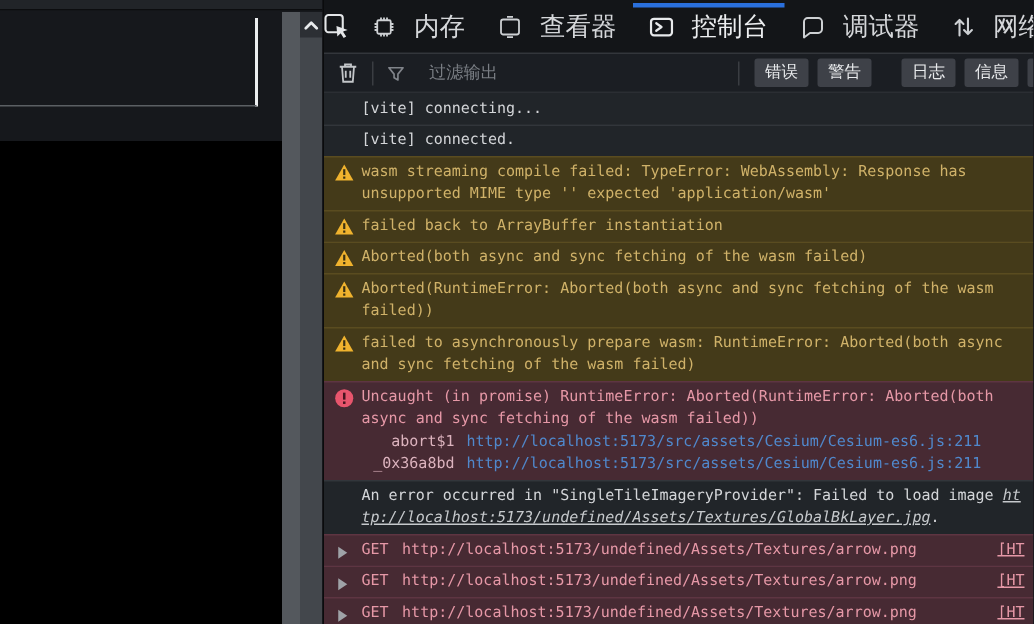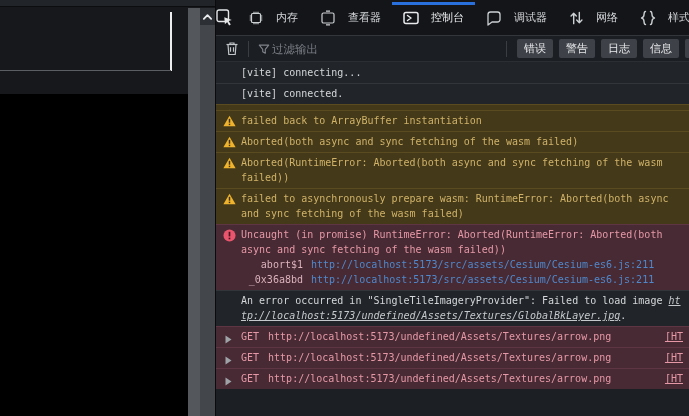--- a/index.html
+++ b/index.html
@@ -26,36 +26,36 @@
                  display:flex;align-items:center;justify-content:center}
 
   
   .devtools{position:absolute;left:215px;top:0;width:474px;height:416px;background:#1c1f24;
             border-left:1px solid #0a0b0c}
 
   .tabbar{display:flex;align-items:stretch;height:36px;background:#131518;border-bottom:1px solid #33363b;overflow:hidden}
   .pick-btn{width:35px;display:flex;align-items:center;justify-content:center;background:transparent;border:none;padding:0}
   .tool-sep{width:1px;background:#3a3d42;margin:8px 2px}
   .tab{position:relative;display:flex;align-items:center;gap:12px;padding:0 11px;color:#d5d7da;
-       font-size:11px;white-space:nowrap}
+       font-size:17px;white-space:nowrap}
   .tab.active{color:#eceef0}
   .tab.active::before{content:"";position:absolute;left:0;right:0;top:2px;height:3px;background:var(--accent)}
   .icon{display:inline-flex;align-items:center;justify-content:center}
 
   .filterbar{display:flex;align-items:center;height:26px;background:#1b1e23;border-bottom:1px solid #2b2e33;
              padding:0;overflow:hidden}
   .trash-btn{width:32px;display:flex;align-items:center;justify-content:center;background:transparent;border:none;padding:0}
   .fsep{width:1px;height:16px;background:#3a3d42}
-  .filter-wrap{display:flex;align-items:center;gap:0;flex:1;padding-left:9px;min-width:0}
+  .filter-wrap{display:flex;align-items:center;gap:14px;flex:1;padding-left:9px;min-width:0}
   .filter-input{flex:0 1 150px;background:transparent;border:none;outline:none;color:#d5d7da;font-size:11.5px;min-width:0}
   .filter-input::placeholder{color:#7a7e84}
   .fbtns{display:flex;align-items:flex-end;gap:6px;padding-left:10px}
   .fbtn{background:#3e4148;color:#e8eaec;font-size:11px;line-height:1;padding:4px 7px;border-radius:2px;
         border:none;white-space:nowrap}
-  .fbtn.gap{margin-left:0}
+  .fbtn.gap{margin-left:14px}
   .fbtn.stub{width:12px;height:19px;padding:0;margin-right:-8px}
 
   
   .console{height:354px;overflow:hidden;font-family:"DejaVu Sans Mono",monospace;font-size:10px;line-height:15px}
   .row{position:relative;padding:2px 6px 3px 25px;border-top:1px solid transparent;overflow:hidden}
   .row.log,.row.log-link{background:var(--log-bg);color:var(--log-text);border-top-color:var(--log-border)}
   .row.warn{background:var(--warn-bg);color:var(--warn-text);border-top-color:var(--warn-border)}
   .row.error,.row.network-error{background:var(--err-bg);color:var(--err-text);border-top-color:var(--err-border)}
   .row:first-child{border-top-color:transparent}
   .gutter-icon{position:absolute;left:7px;top:4px}
@@ -189,21 +189,21 @@
         </div>
     </div>
 
     <div class="console">
         <div class="row log"><span>[vite] connecting...</span></div>
         <div class="row log"><span>[vite] connected.</span></div>
         <div class="row warn"><span class="gutter-icon"><svg width="13" height="12" viewBox="0 0 16 14">
               <path d="M8 0.5 L15.5 13.5 H0.5 Z" fill="#f0b32e"></path>
               <rect x="7.1" y="4.3" width="1.8" height="4.8" fill="#3a3112"></rect>
               <rect x="7.1" y="10.3" width="1.8" height="1.8" fill="#3a3112"></rect>
-            </svg></span></div>
+            </svg></span><span>wasm streaming compile failed: TypeError: WebAssembly: Response has unsupported MIME type '' expected 'application/wasm'</span></div>
         <div class="row warn"><span class="gutter-icon"><svg width="13" height="12" viewBox="0 0 16 14">
               <path d="M8 0.5 L15.5 13.5 H0.5 Z" fill="#f0b32e"></path>
               <rect x="7.1" y="4.3" width="1.8" height="4.8" fill="#3a3112"></rect>
               <rect x="7.1" y="10.3" width="1.8" height="1.8" fill="#3a3112"></rect>
             </svg></span><span>failed back to ArrayBuffer instantiation</span></div>
         <div class="row warn"><span class="gutter-icon"><svg width="13" height="12" viewBox="0 0 16 14">
               <path d="M8 0.5 L15.5 13.5 H0.5 Z" fill="#f0b32e"></path>
               <rect x="7.1" y="4.3" width="1.8" height="4.8" fill="#3a3112"></rect>
               <rect x="7.1" y="10.3" width="1.8" height="1.8" fill="#3a3112"></rect>
             </svg></span><span>Aborted(both async and sync fetching of the wasm failed)</span></div>

